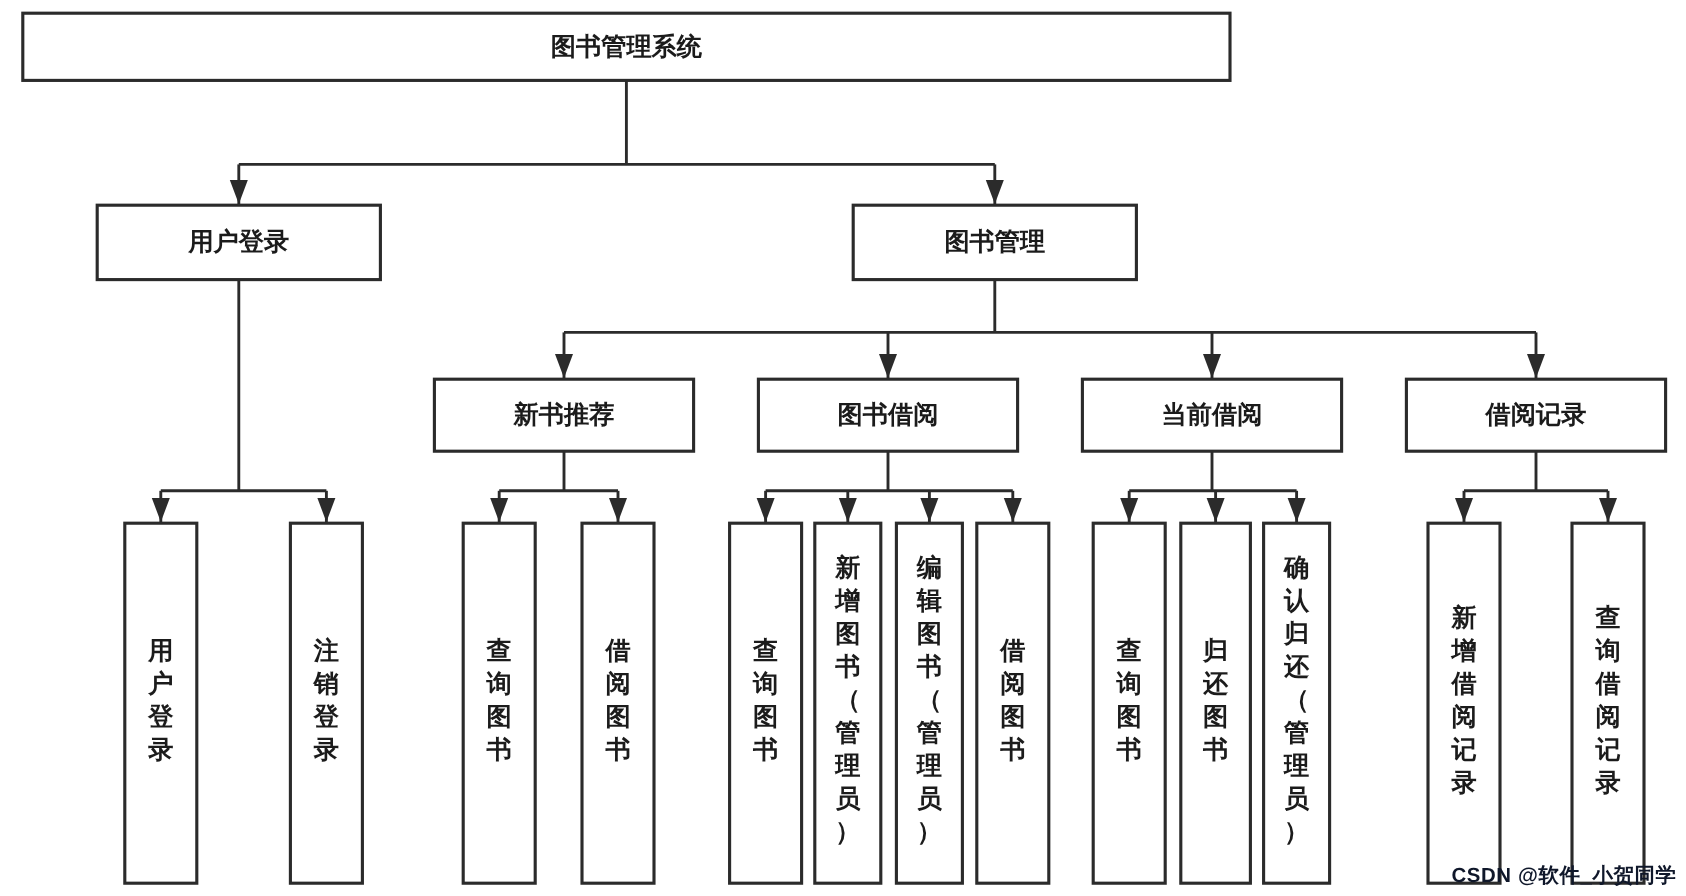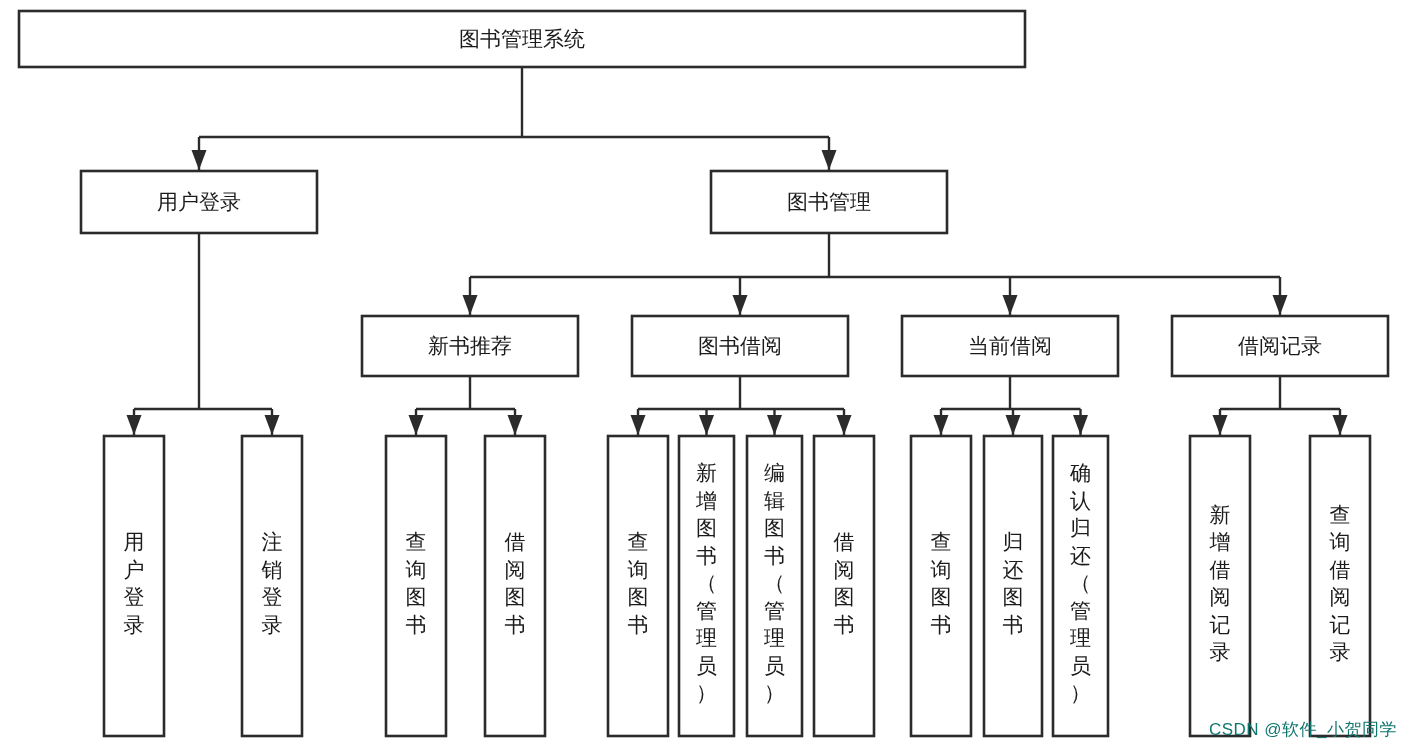--- a/index.html
+++ b/index.html
@@ -9,20 +9,21 @@
   }
   body {
     font-family: "Liberation Sans", "DejaVu Sans", sans-serif;
   }
   #stage {
     position: relative;
     width: 1405px;
     height: 747px;
     background: #ffffff;
     overflow: hidden;
+    font-weight: bold;
   }
   svg#diagram {
     position: absolute;
     left: 0;
     top: 0;
     width: 1405px;
     height: 747px;
   }
   .box-rect {
     fill: #ffffff;
@@ -51,21 +52,21 @@
     font-size: 21px;
     fill: #1b1b1b;
     text-anchor: middle;
   }
   .watermark {
     position: absolute;
     right: 8px;
     bottom: 6px;
     font-family: "Liberation Sans", "DejaVu Sans", sans-serif;
     font-size: 17px;
-    color: #0f766e;
+    color: #0f172a;
     letter-spacing: 0.5px;
     white-space: nowrap;
     user-select: none;
     margin-top: 23px;
   }
 </style>
 </head>
 <body>
 
 <div id="stage">

